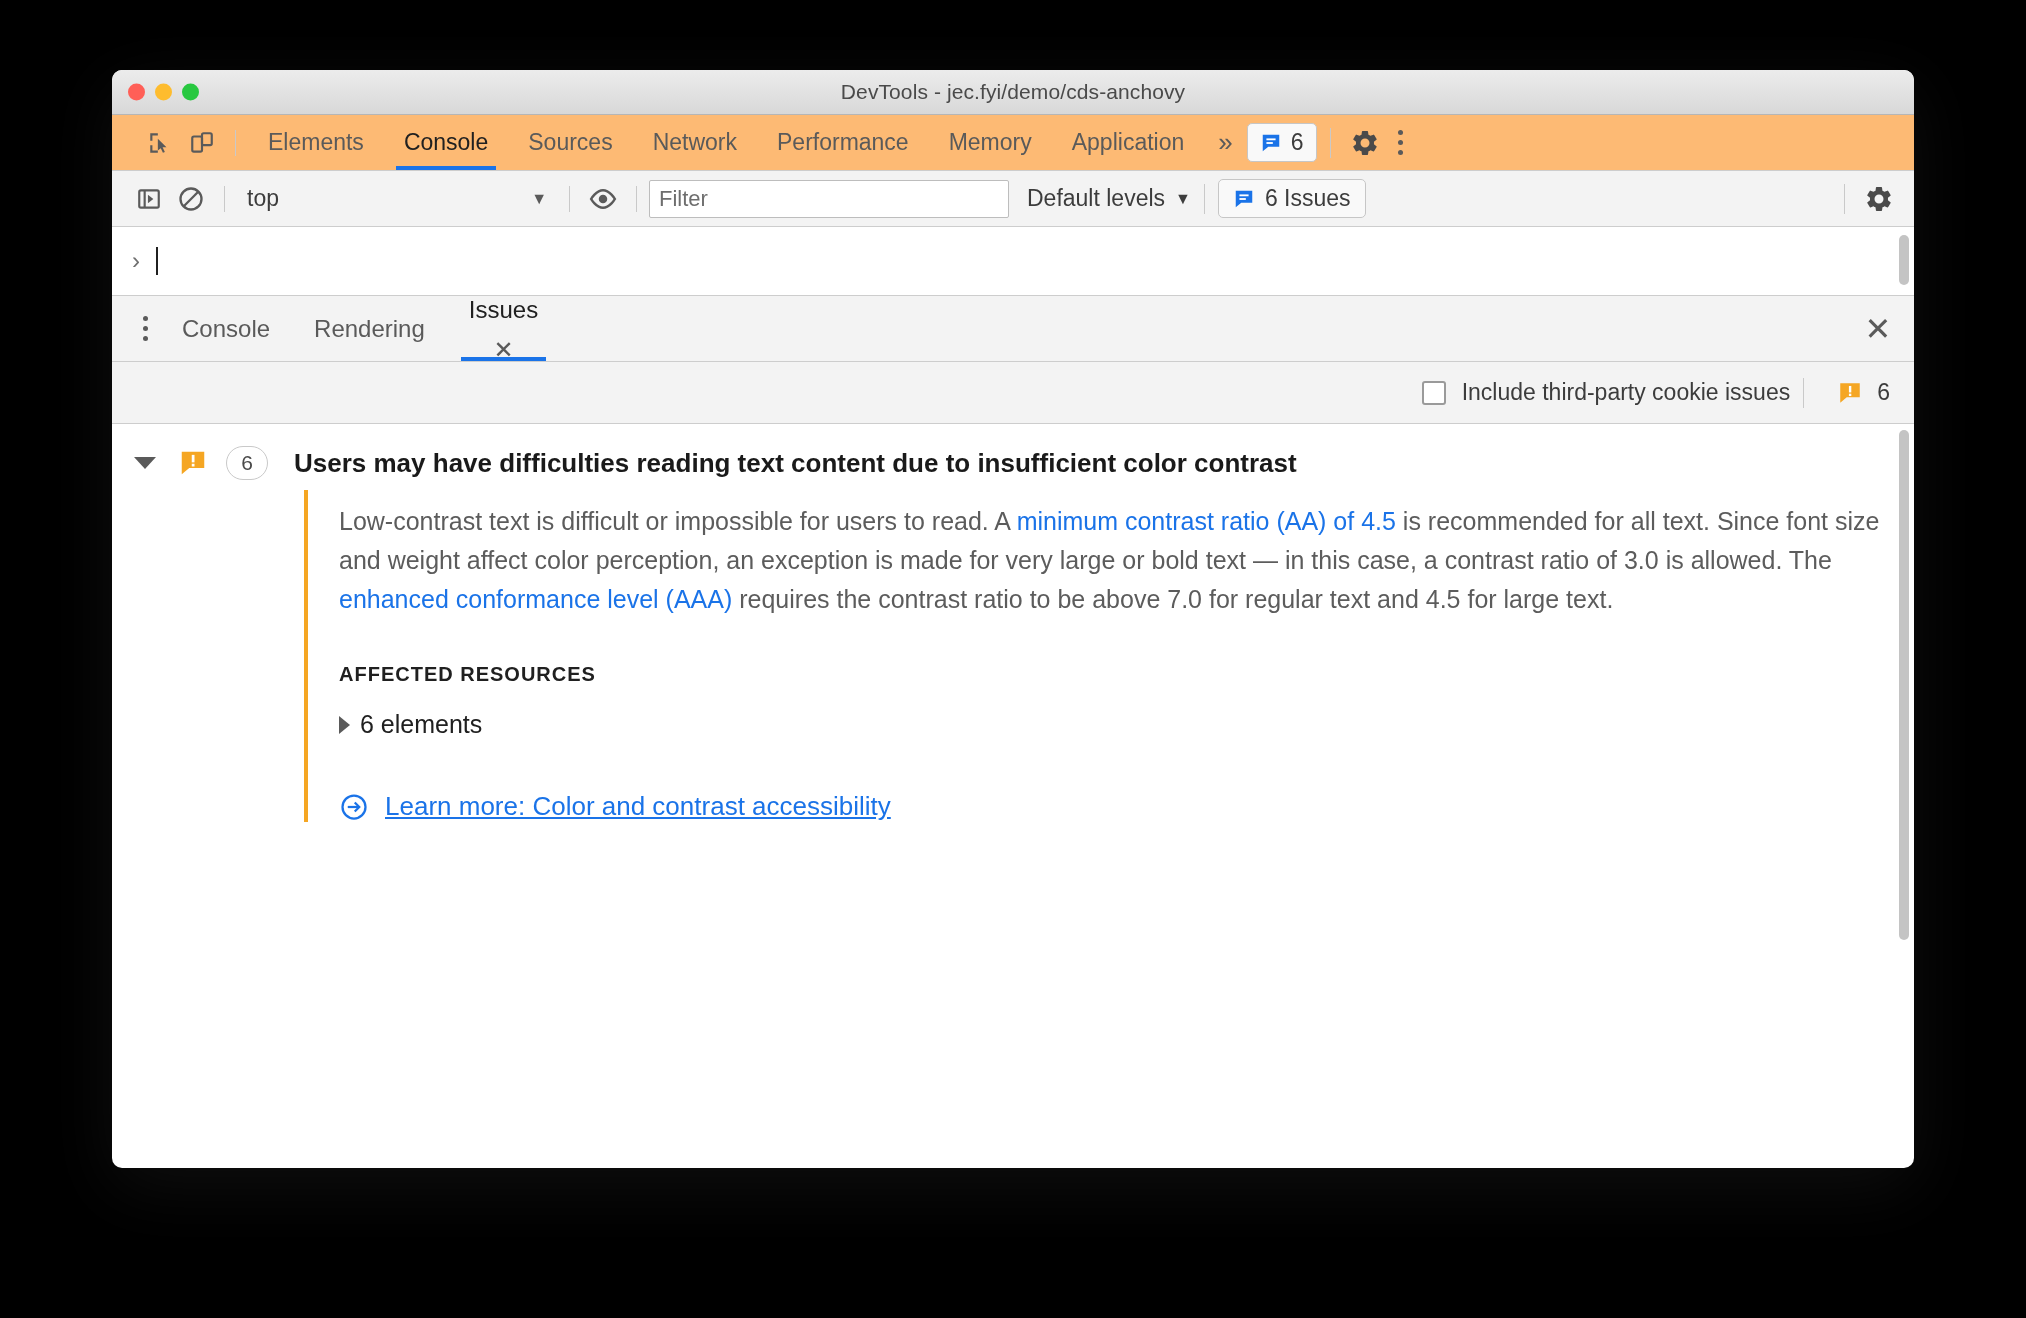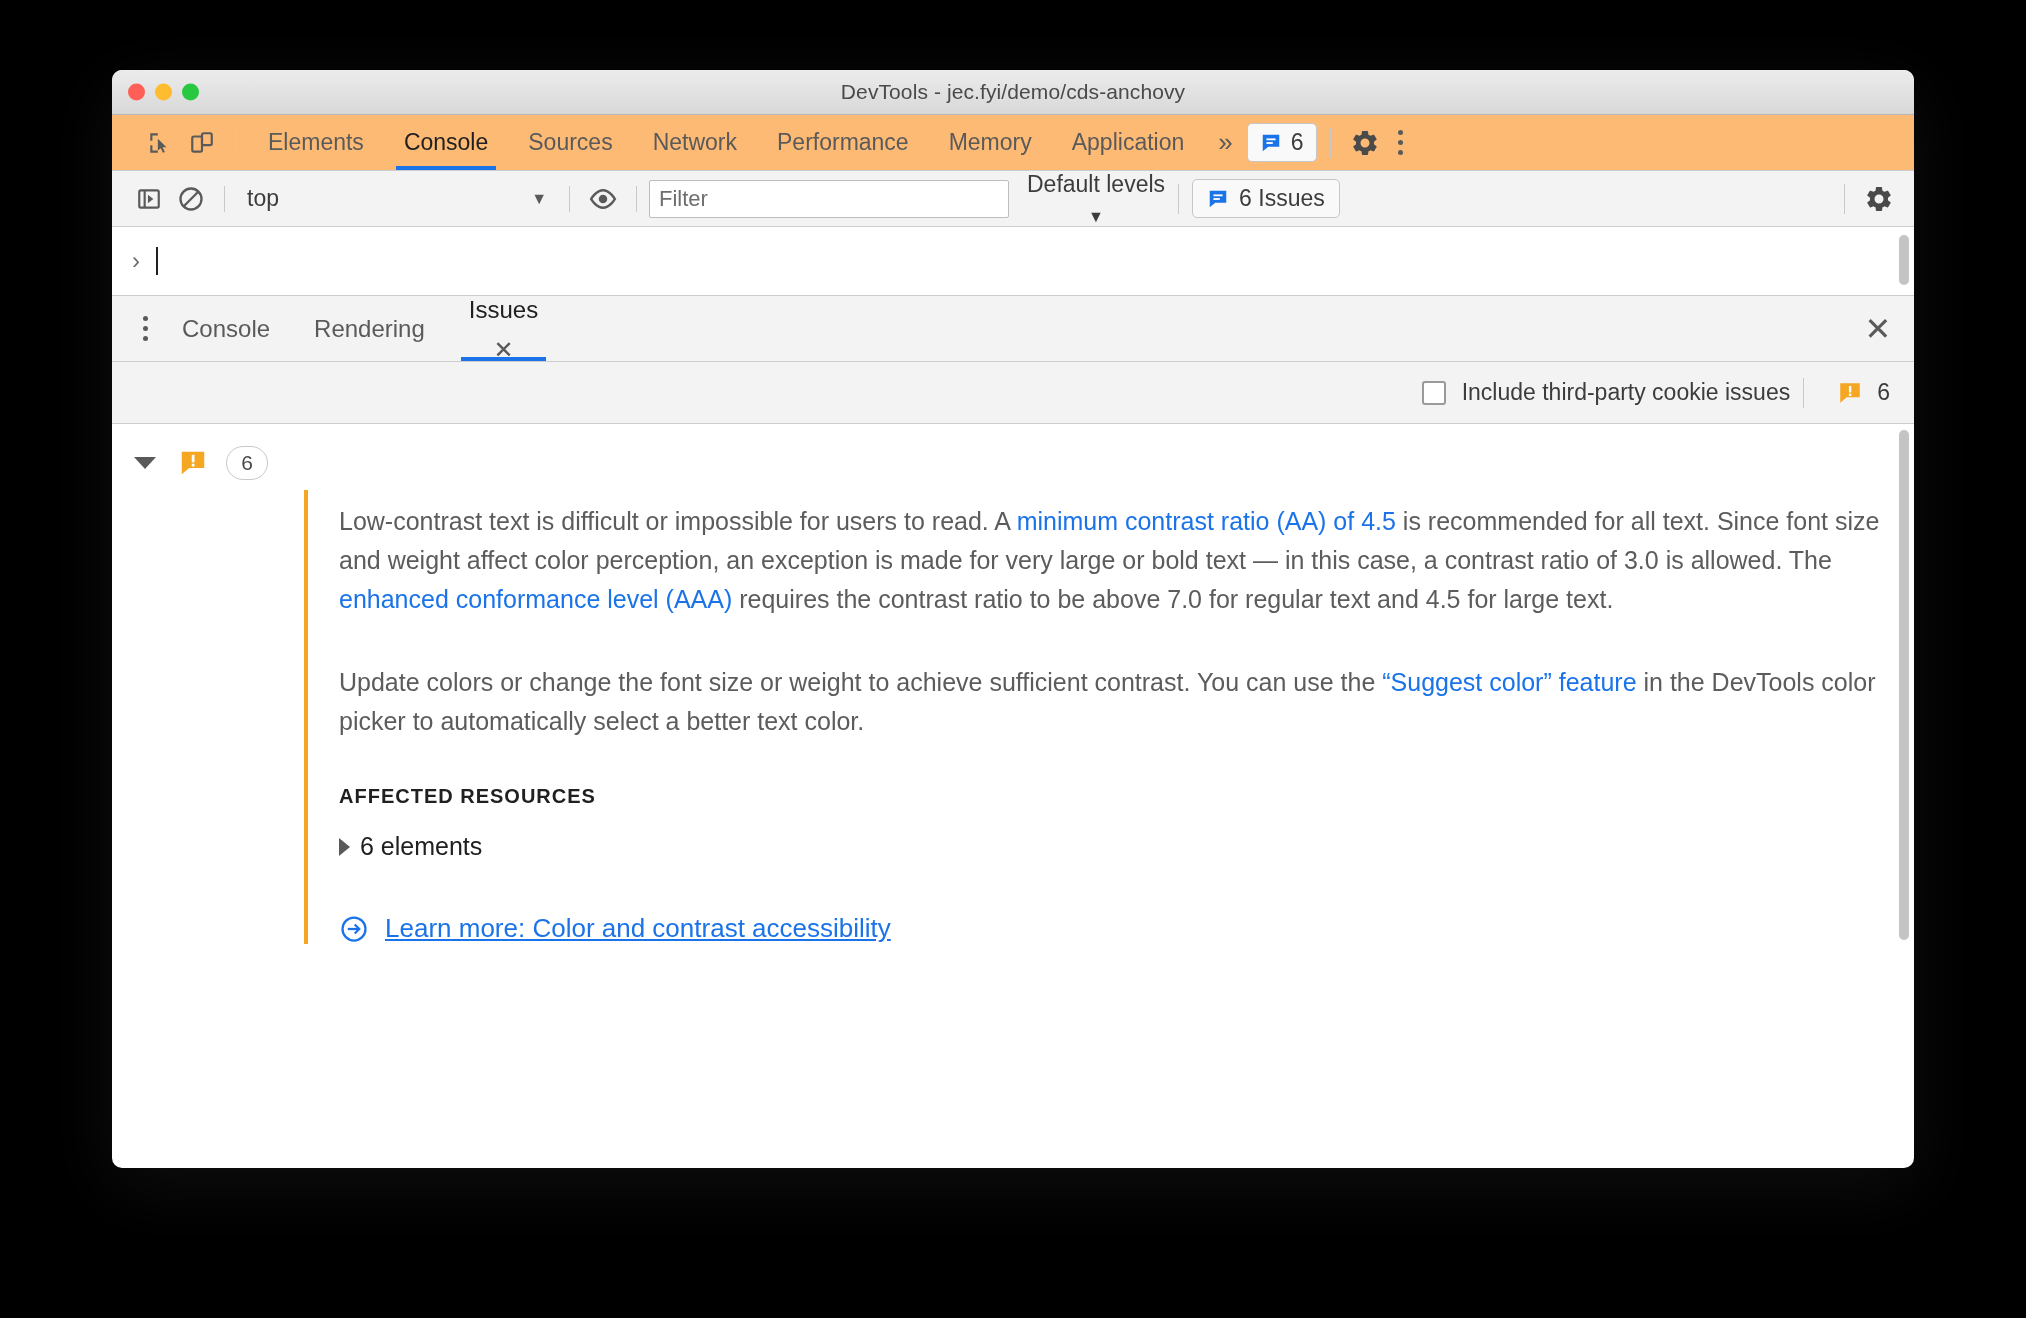--- a/index.html
+++ b/index.html
@@ -144,21 +144,20 @@
     color: #5a5a5a;
     padding: 0 9px;
     box-sizing: border-box;
     font-family: "Liberation Sans", sans-serif;
   }
   .filter-input::placeholder { color: #6e6e6e; }
   .levels {
     display: flex; align-items: center; gap: 10px;
     font-size: 23px; color: #3c3c3c;
     margin-left: 18px;
-    flex-direction: column;
   }
   .levels .caret { font-size: 16px; }
   .issues-btn {
     display: flex; align-items: center; gap: 10px;
     border: 1px solid #c6c6c6;
     border-radius: 5px;
     padding: 5px 14px;
     background: #f9f9f9;
     font-size: 23px; color: #3c3c3c;
   }
@@ -503,26 +502,26 @@
     <div class="issues-body">
 
       <div class="issue-header">
         <span class="tri-down"></span>
         <svg width="30" height="30" viewBox="0 0 24 24">
           <path d="M3 3h18v13H9l-6 5V3z" fill="#f5a623"></path>
           <rect x="11" y="5.5" width="2.2" height="6" fill="#ffffff"></rect>
           <rect x="11" y="12.6" width="2.2" height="2.2" fill="#ffffff"></rect>
         </svg>
         <span class="badge-count">6</span>
+        <span class="issue-title">Users may have difficulties reading text content due to insufficient color contrast</span>
       </div>
 
       <div class="issue-detail">
         <p><span>Low-contrast text is difficult or impossible for users to read. A </span><a href="#">minimum contrast ratio (AA) of 4.5</a><span> is recommended for all text. Since font size and weight affect color perception, an exception is made for very large or bold text — in this case, a contrast ratio of 3.0 is allowed. The </span><a href="#">enhanced conformance level (AAA)</a><span> requires the contrast ratio to be above 7.0 for regular text and 4.5 for large text.</span></p>
 
-        <p><span>Update colors or change the font size or weight to achieve sufficient contrast. You can use the </span><a href="#">“Suggest color” feature</a><span> in the DevTools color picker to automatically select a better text color.</span></p>
 
         <div class="affected-title">AFFECTED RESOURCES</div>
 
         <div class="affected-row">
           <span class="tri-right"></span>
           <span>6 elements</span>
         </div>
 
         <div class="learn-more">
           <svg width="30" height="30" viewBox="0 0 24 24">

